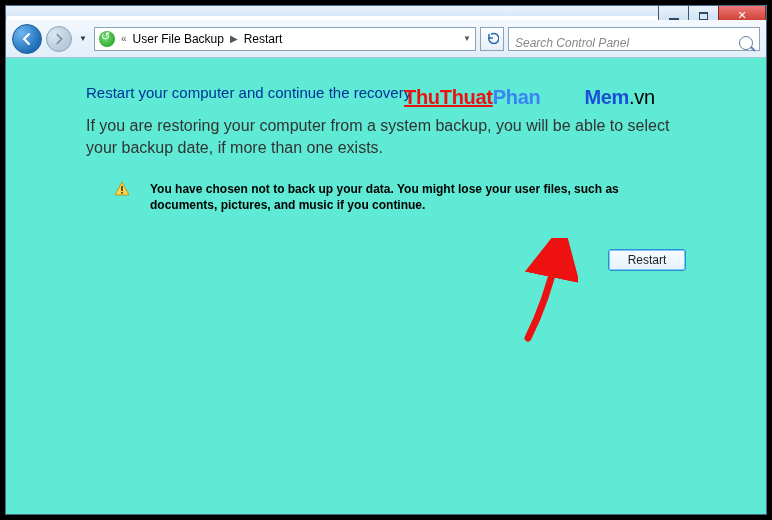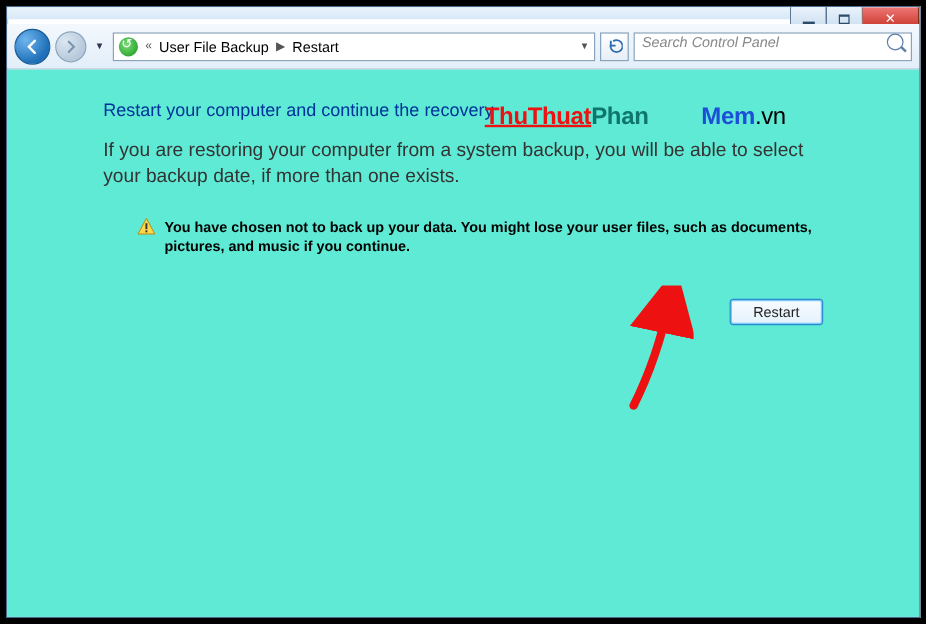--- a/index.html
+++ b/index.html
@@ -18,35 +18,35 @@
   .nav-back { width:30px; height:30px; border-radius:50%; background: radial-gradient(circle at 30% 30%, #6fb6ef, #1e6fb8 70%); border:1px solid #1a5a94; display:flex; align-items:center; justify-content:center; color:#fff;}
   .nav-fwd { width:26px; height:26px; border-radius:50%; background: radial-gradient(circle at 30% 30%, #dbe7f2, #b7c9da 70%); border:1px solid #8aa3bb; display:flex; align-items:center; justify-content:center; color:#6a85a0;}
   .nav-drop { width:14px; font-size:8px; color:#335; text-align:center;}
   .addr { flex:1; height:24px; background:#fff; border:1px solid #8aa3bb; display:flex; align-items:center; padding:0 4px; gap:6px; font-size:12px; color:#000;}
   .addr .ic { width:16px; height:16px; background: radial-gradient(circle at 40% 40%, #7d7, #3a3 70%); border-radius:50%; position:relative;}
   .addr .ic::after{content:"↺"; position:absolute; left:2px; top:-1px; font-size:11px; color:#fff;}
   .addr .sep { color:#555; font-size:10px;}
   .addr-right { margin-left:auto; display:flex; align-items:center; gap:6px; }
   .addr-right .v { font-size:8px; color:#555;}
   .refresh { width:24px; height:24px; border:1px solid #8aa3bb; background:linear-gradient(#fff,#e6eef7); display:flex; align-items:center; justify-content:center; color:#2a6ab0;}
-  .search { width:232px; height:24px; border:1px solid #8aa3bb; background:#fff; display:flex; align-items:flex-start; padding:0 6px; color:#888; font-style:italic;}
+  .search { width:252px; height:24px; border:1px solid #8aa3bb; background:#fff; display:flex; align-items:flex-end; padding:0 6px; color:#888; font-style:italic;}
   .search-ic { margin-left:auto; width:14px; height:14px; border:1.5px solid #5a7fa8; border-radius:50%; position:relative; font-style:normal;}
   .search-ic::after{content:""; position:absolute; width:6px; height:1.5px; background:#5a7fa8; transform:rotate(45deg); left:10px; top:11px;}
   .content { position:absolute; left:0; top:52px; right:0; bottom:0; background:#5eead4; padding: 26px 80px 20px 80px;}
   .heading { color:#003399; font-size:15px; margin-bottom:14px;}
   .para { color:#333; font-size:16px; line-height:1.4; margin-bottom:20px;}
-  .warn-row { display:flex; gap:7px; margin: 21px 0 36px 28px; justify-content: space-between;}
+  .warn-row { display:flex; gap:20px; margin: 21px 0 36px 28px; justify-content: space-between;}
   .warn-ic { width:16px; height:16px; flex:none; position:relative;}
   .warn-ic svg { width:16px; height:16px; }
   .warn-txt { font-weight:bold; font-size:12px; color:#000; line-height:1.35;}
   .btn-row { display:flex; justify-content:flex-end; gap:8px; }
   .btn { width:78px; height:22px; border:1px solid #8a9aac; border-radius:3px; background:linear-gradient(#fefefe,#e6e9ee); font-size:12px; color:#222; display:flex; align-items:center; justify-content:center; }
   .btn.primary { border:1px solid #2a8dd4; box-shadow: 0 0 0 1px #7fc8f2 inset; background:linear-gradient(#f7fcff,#e4f2fc);}
   .watermark { position:absolute; left:398px; top:80px; font-size:20px; font-weight:600; letter-spacing:-0.3px; white-space:nowrap;}
-  .wm1{color:#e11;text-decoration:underline;} .wm2{color:#0f766e;} .wm3{color:#1d4ed8;margin-left:44px;} .wm4{color:#000000; font-weight:400;}
+  .wm1{color:#e11;text-decoration:underline;} .wm2{color:#3b82f6;} .wm3{color:#1d4ed8;margin-left:44px;} .wm4{color:#000000; font-weight:400;}
   .arrow-annot { position:absolute; left:502px; top:232px; pointer-events:none;}
 </style>
 </head>
 <body>
 
 <div class="outer-frame">
   <div class="window-frame">
 
     <div class="caption-row">
       <div class="cap-btn cap-min">

